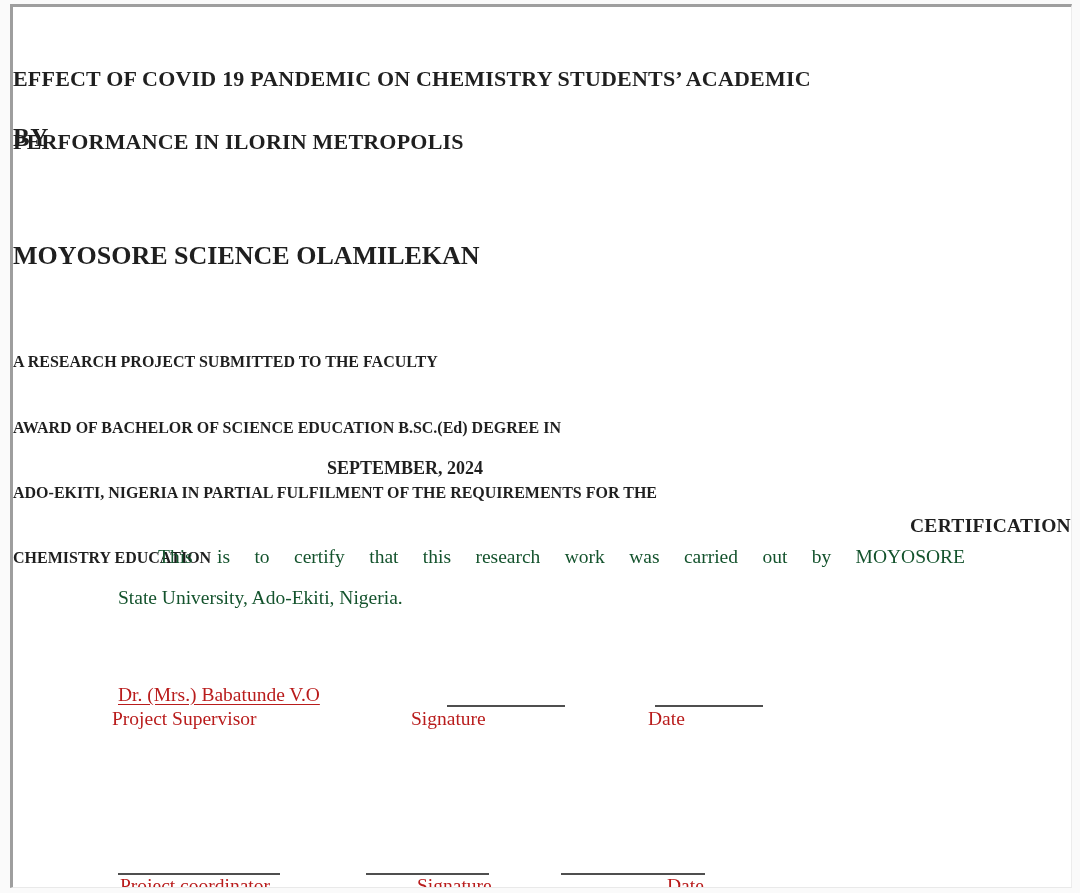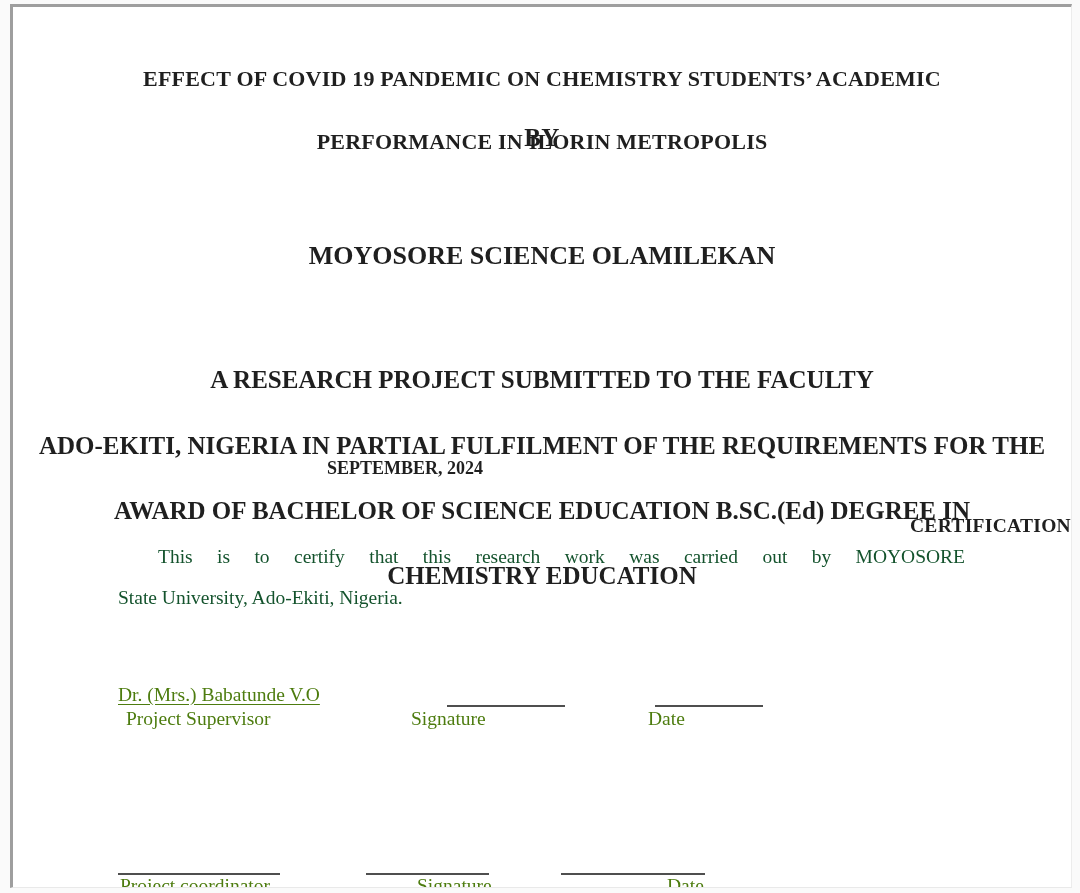--- a/index.html
+++ b/index.html
@@ -23,21 +23,20 @@
     border-left: 3px solid #9e9e9e;
     border-right: 1px solid #ececec;
     border-bottom: 1px solid #e9e9e9;
     overflow: hidden;
     color: #1f1f1f;
   }
   .center-block {
     position: absolute;
     left: 0;
     right: 0;
-    text-align: center;
     font-weight: bold;
     white-space: pre-wrap;
   }
   .title {
     top: 19px;
     font-size: 22px;
     line-height: 21px;
     letter-spacing: 0.2px;
   }
   .by {
@@ -45,22 +44,22 @@
     font-size: 25px;
     line-height: 19px;
     letter-spacing: 0.5px;
   }
   .name-block {
     top: 181px;
     font-size: 26px;
     line-height: 27px;
   }
   .submission {
-    top: 319px;
-    font-size: 25px;
+    top: 301px;
+    font-size: 16px;
     line-height: 21.7px;
   }
   .sept {
     position: absolute;
     left: 314px;
     top: 451px;
     font-size: 18px;
     font-weight: bold;
     white-space: nowrap;
   }
@@ -90,21 +89,21 @@
   }
   .jline {
     text-align: justify;
     text-align-last: justify;
   }
   .indent { text-indent: 40px; }
   .abs {
     position: absolute;
     font-size: 19.5px;
     line-height: 22px;
-    color: #4d7c0f;
+    color: #b91c1c;
     white-space: nowrap;
   }
   .u { text-decoration: underline; text-underline-offset: 3px; }
   .sigline {
     position: absolute;
     height: 2px;
     background: #4f4f4f;
   }
 </style>
 </head>
@@ -118,38 +117,38 @@
   </div>
 
   <div class="center-block by">BY</div>
 
   <div class="center-block name-block">
     <div>MOYOSORE SCIENCE OLAMILEKAN</div>
   </div>
 
   <div class="center-block submission">
     <div>A RESEARCH PROJECT SUBMITTED TO THE FACULTY</div>
+    <div>AWARD OF BACHELOR OF SCIENCE EDUCATION B.SC.(Ed) DEGREE IN</div>
     <div>ADO-EKITI, NIGERIA IN PARTIAL FULFILMENT OF THE REQUIREMENTS FOR THE</div>
-    <div>AWARD OF BACHELOR OF SCIENCE EDUCATION B.SC.(Ed) DEGREE IN</div>
     <div>CHEMISTRY EDUCATION</div>
   </div>
 
   <div class="sept">SEPTEMBER, 2024</div>
 
   <div class="cert-head">CERTIFICATION</div>
 
   <div class="cert-body">
     <div class="line jline indent">This is to certify that this research work was carried out by MOYOSORE</div>
     <div class="line">State University, Ado-Ekiti, Nigeria.</div>
   </div>
 
   <span class="abs u" style="left:105px; top:677px;">Dr. (Mrs.) Babatunde V.O</span>
   <div class="sigline" style="left:434px; top:698px; width:118px;"></div>
   <div class="sigline" style="left:642px; top:698px; width:108px;"></div>
-  <span class="abs" style="left:113px; top:701px;">Project Supervisor</span>
+  <span class="abs" style="left:99px; top:701px;">Project Supervisor</span>
   <span class="abs" style="left:398px; top:701px;">Signature</span>
   <span class="abs" style="left:635px; top:701px;">Date</span>
 
   <div class="sigline" style="left:105px; top:866px; width:162px;"></div>
   <div class="sigline" style="left:353px; top:866px; width:123px;"></div>
   <div class="sigline" style="left:548px; top:866px; width:144px;"></div>
   <span class="abs" style="left:107px; top:868px;">Project coordinator</span>
   <span class="abs" style="left:404px; top:868px;">Signature</span>
   <span class="abs" style="left:654px; top:868px;">Date</span>
 

